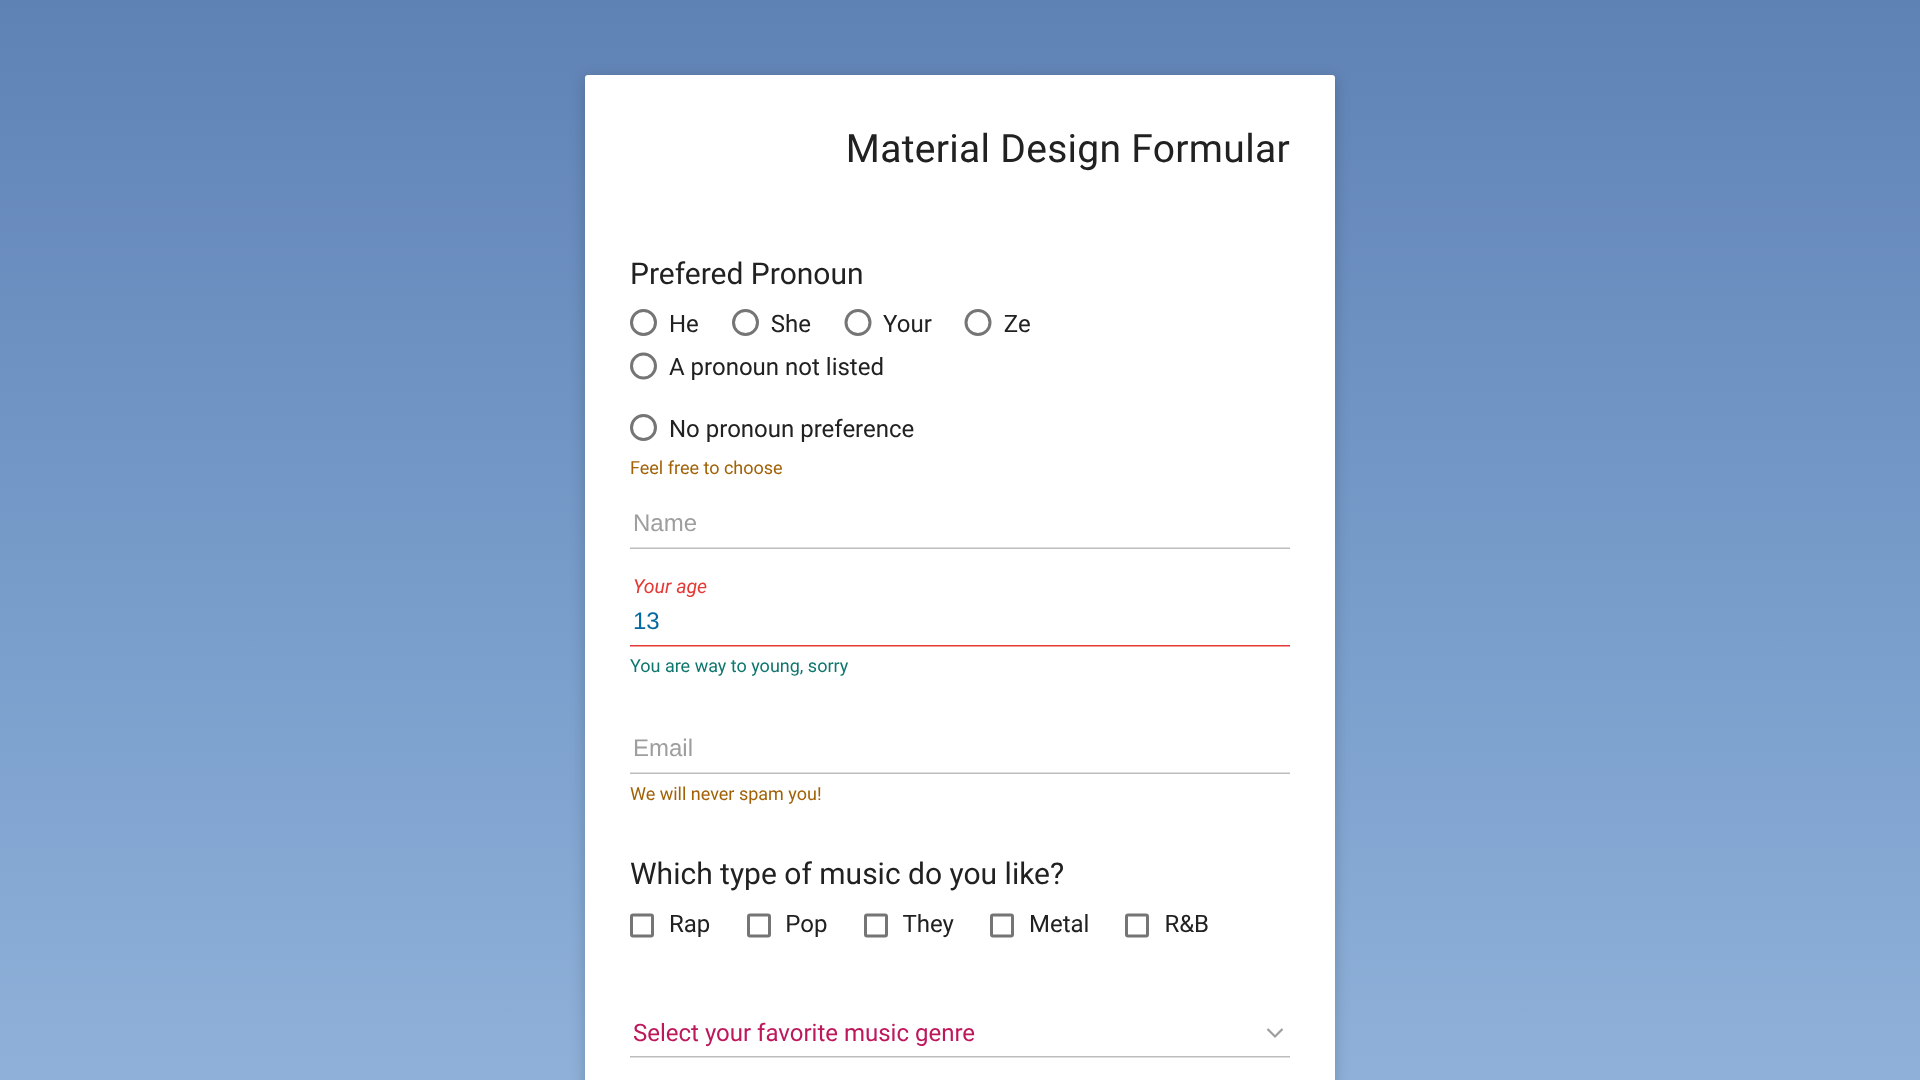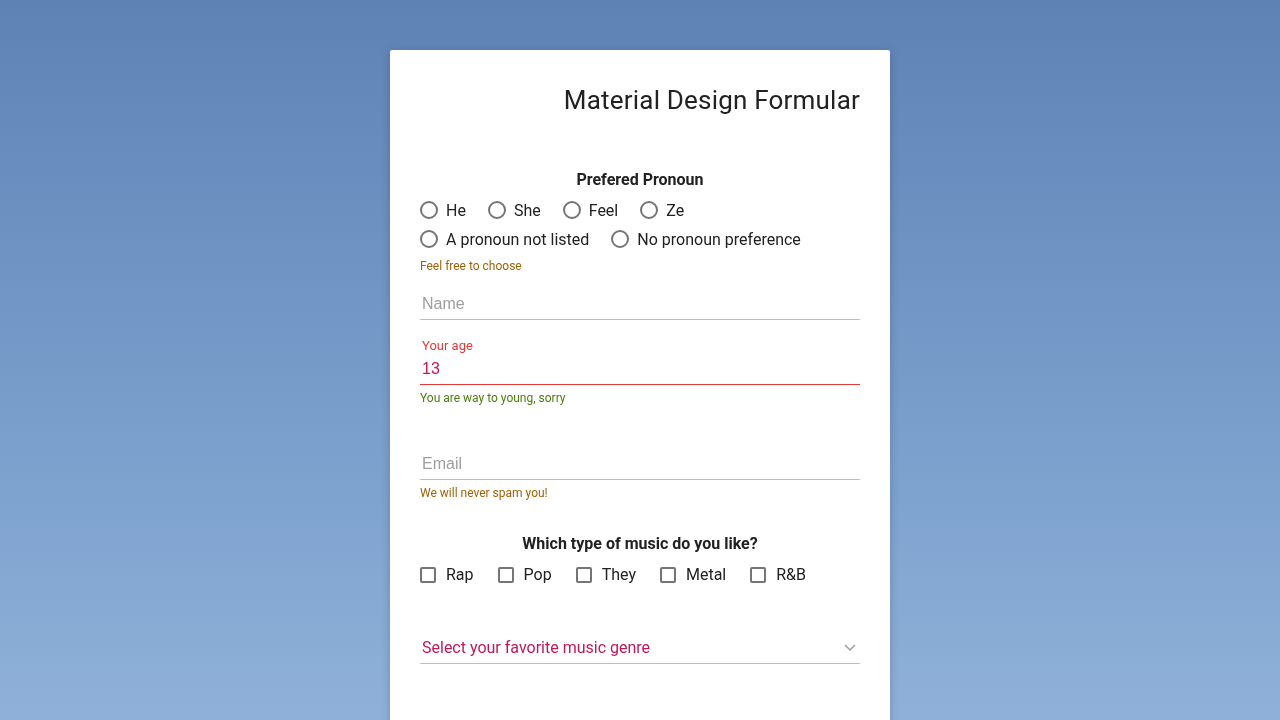--- a/index.html
+++ b/index.html
@@ -26,32 +26,31 @@
     height: 900px; 
   }
   .title {
     text-align: right;
     font-size: 26px;
     font-weight: 400;
     margin: 5px 0 55px 0;
     letter-spacing: 0.2px;
   }
   .section-label {
-    font-size: 16px;
-    font-weight: 700;
+    font-size: 20px;
+    font-weight: 400;
     margin-bottom: 12px;
-    text-align: center;
   }
   .radio-row {
     display: flex;
     flex-wrap: wrap;
     gap: 22px 22px;
     margin-bottom: 10px;
   }
-  .radio-row.second { gap: 22px 22px; }
+  .radio-row.second { gap: 22px 22px; flex-direction: column; }
   .radio-item {
     display: inline-flex;
     align-items: flex-start;
     cursor: pointer;
     font-size: 16px;
     color: #212121;
   }
   .radio-circle {
     width: 18px;
     height: 18px;
@@ -76,38 +75,39 @@
     padding: 6px 0 6px 2px;
     font-size: 16px;
     color: #212121;
     background: transparent;
     outline: none;
   }
   .text-input::placeholder {
     color: #9e9e9e;
   }
   .field.error .float-label { color: #e53935; }
-  .field.error .text-input { border-bottom: 1px solid #e53935; color: #be185d; }
-  .field.error .hint { color: #4d7c0f; }
+  .field.error .text-input { border-bottom: 1px solid #e53935; color: #0369a1; }
+  .field.error .hint { color: #0f766e; }
   .float-label {
     position: absolute;
     top: -16px;
     left: 2px;
     font-size: 13px;
     color: #9e9e9e;
+    font-style: italic;
   }
   .checkbox-row {
     display: flex;
     flex-wrap: wrap;
     gap: 20px 24px;
     margin-top: 12px;
   }
   .checkbox-item {
     display: inline-flex;
-    align-items: center;
+    align-items: flex-end;
     cursor: pointer;
     font-size: 16px;
   }
   .checkbox-box {
     width: 16px;
     height: 16px;
     border: 2px solid #757575;
     border-radius: 2px;
     margin-right: 10px;
   }
@@ -148,21 +148,21 @@
       <label class="radio-item">
         <span class="radio-circle"></span>
         <span>He</span>
       </label>
       <label class="radio-item">
         <span class="radio-circle"></span>
         <span>She</span>
       </label>
       <label class="radio-item">
         <span class="radio-circle"></span>
-        <span>Feel</span>
+        <span>Your</span>
       </label>
       <label class="radio-item">
         <span class="radio-circle"></span>
         <span>Ze</span>
       </label>
     </div>
     <div class="radio-row second">
       <label class="radio-item">
         <span class="radio-circle"></span>
         <span>A pronoun not listed</span>
@@ -178,21 +178,21 @@
   <div class="field">
     <input class="text-input" type="text" placeholder="Name" style="">
   </div>
 
   <div class="field error" style="margin-top:34px">
     <span class="float-label">Your age</span>
     <input class="text-input" type="text" value="13" style="">
     <div class="hint">You are way to young, sorry</div>
   </div>
 
-  <div class="field" style="margin-top:44px">
+  <div class="field" style="margin-top:34px">
     <input class="text-input" type="text" placeholder="Email" style="">
     <div class="hint">We will never spam you!</div>
   </div>
 
   <div class="section music">
     <div class="section-label">Which type of music do you like?</div>
     <div class="checkbox-row">
       <label class="checkbox-item">
         <span class="checkbox-box"></span>
         <span>Rap</span>

